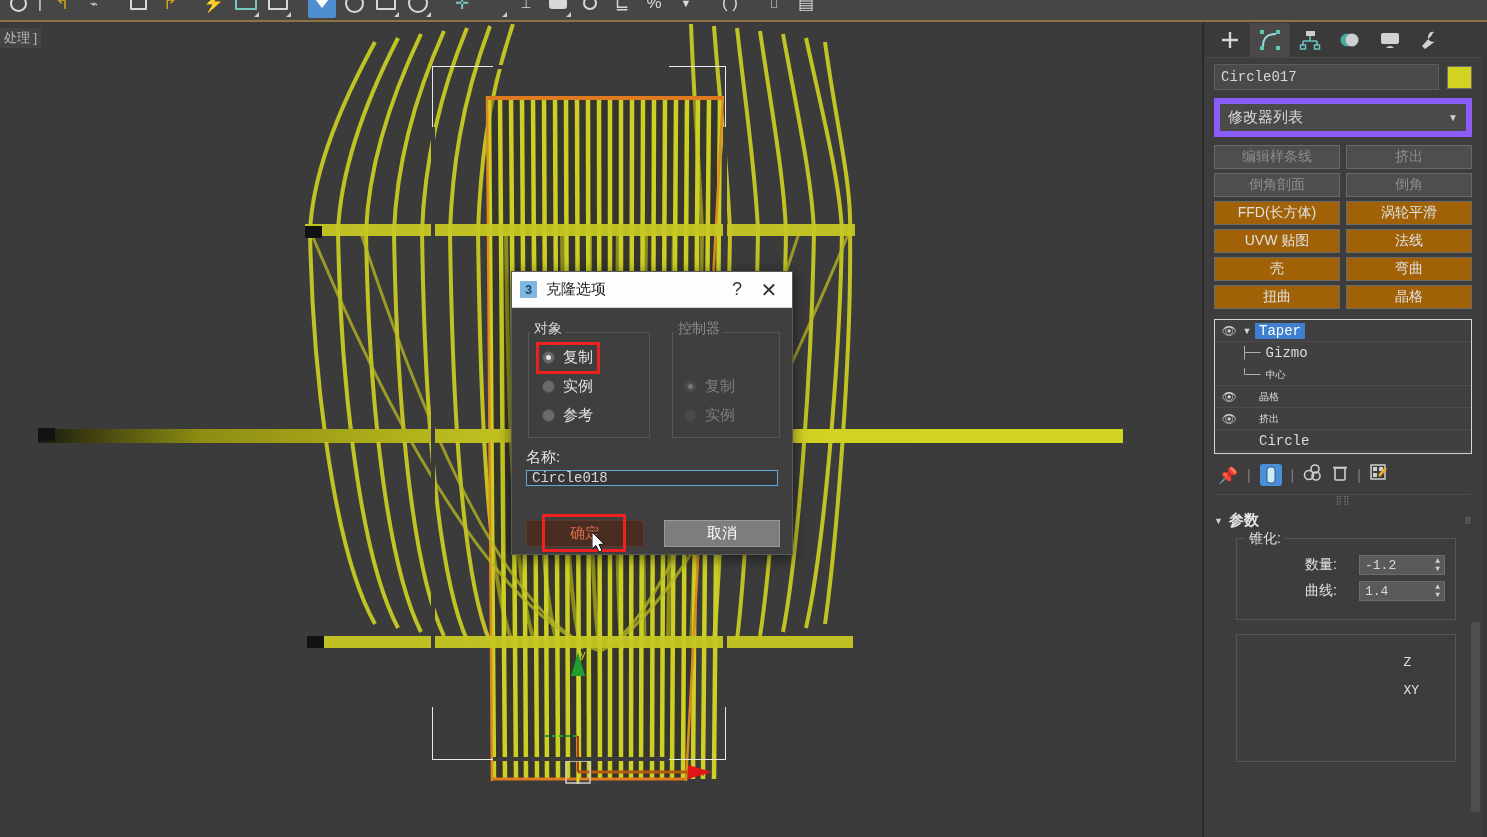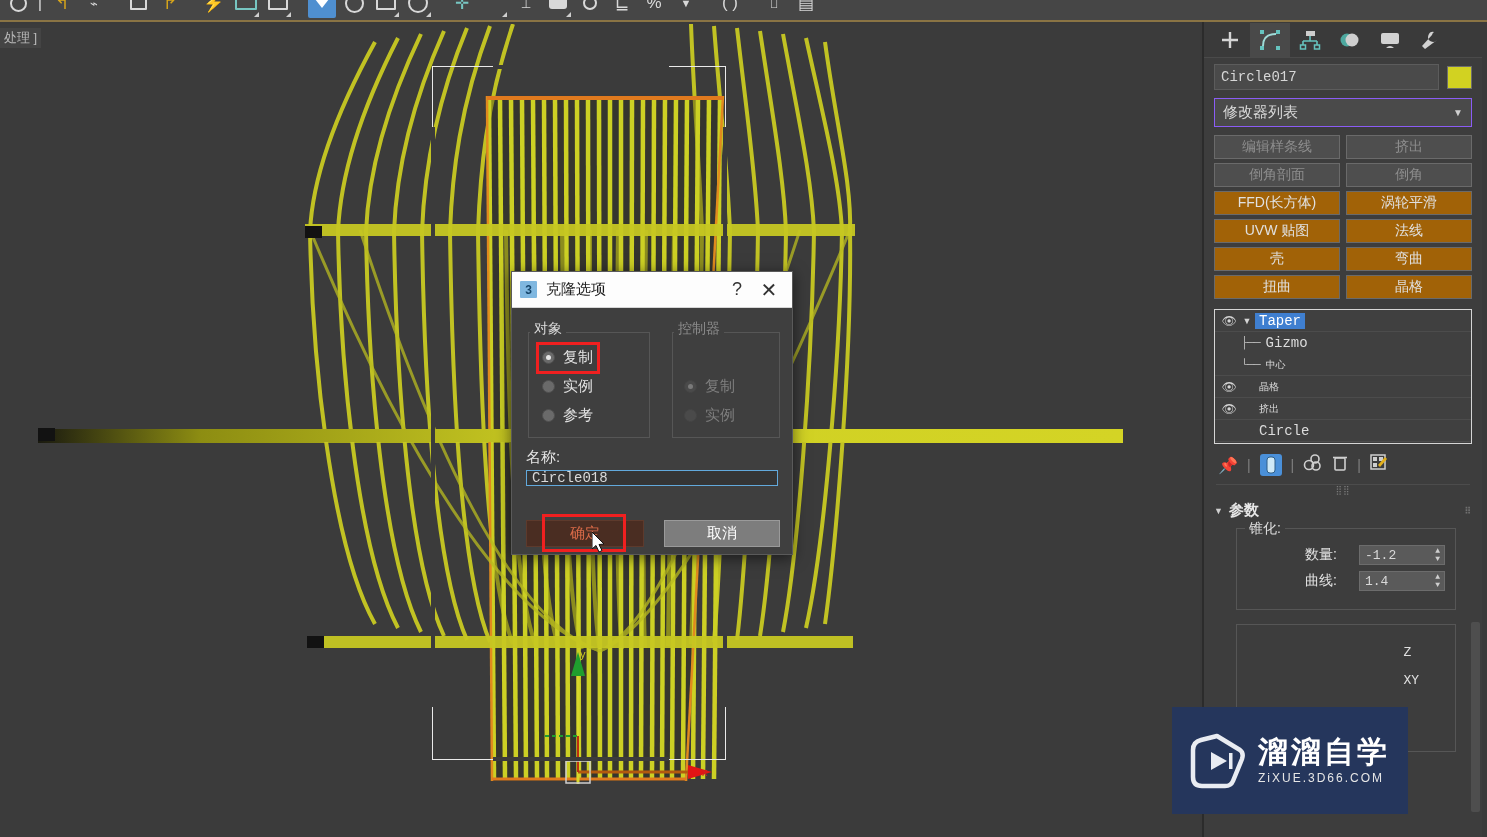--- a/index.html
+++ b/index.html
@@ -109,21 +109,21 @@
   .cp-tab.active { background: #494949; }
 
   .namerow { display: flex; align-items: center; gap: 8px; padding: 6px 10px 4px 10px; }
   .nameinput {
     flex: 1; background: #4a4a4a; border: 1px solid #5c5c5c; color: #d7d7d7;
     font-family: "Liberation Mono", monospace; font-size: 14px; padding: 4px 6px; outline: none;
   }
   .swatch { width: 25px; height: 23px; background: #d2d221; border: 1px solid #6e6e6e; }
 
   .modlist {
-    margin: 4px 10px 6px 10px; background: #4a4a4a; border: 1px solid #8b5cf6;
+    margin: 4px 10px 6px 10px; background: #4a4a4a; border: 6px solid #8b5cf6;
     color: #d9d9d9; font-size: 15px; padding: 4px 8px; display: flex; align-items: center;
   }
   .modlist .lbl { flex: 1; }
   .modlist .cv { font-size: 10px; color: #cfcfcf; }
 
   .modgrid { display: grid; grid-template-columns: 1fr 1fr; gap: 4px 6px; padding: 2px 10px 6px 10px; }
   .modbtn {
     background: #a16207; border: 1px solid #6a6a6a; color: #e0e0e0; font-size: 14px;
     height: 24px; display: flex; align-items: center; justify-content: center;
   }
@@ -603,27 +603,14 @@
         <div class="axlabels">
           <div>Z</div>
           <div>XY</div>
         </div>
       </div>
     </div>
 
     <div class="vscroll"></div>
   </div>
 
-  <div class="wm" style="background: rgb(37, 54, 92);">
-    <div class="wm-mark">
-      <svg width="58" height="58" viewBox="0 0 58 58">
-        <path d="M29 4 L52 18 Q56 21 54 27 L45 49 Q43 54 37 54 L14 54 Q5 54 5 45 L5 18 Q5 10 13 8 Z" fill="none" stroke="#e9ecf2" stroke-width="4.5" stroke-linejoin="round"></path>
-        <polygon points="23,20 39,29 23,38" fill="#e9ecf2"></polygon>
-        <rect x="41" y="21" width="3.5" height="16" fill="#e9ecf2"></rect>
-      </svg>
-    </div>
-    <div class="wm-text">
-      <div class="wm-cn">溜溜自学</div>
-      <div class="wm-en">ZiXUE.3D66.COM</div>
-    </div>
-  </div>
 
 </div>
 
 </body></html>

